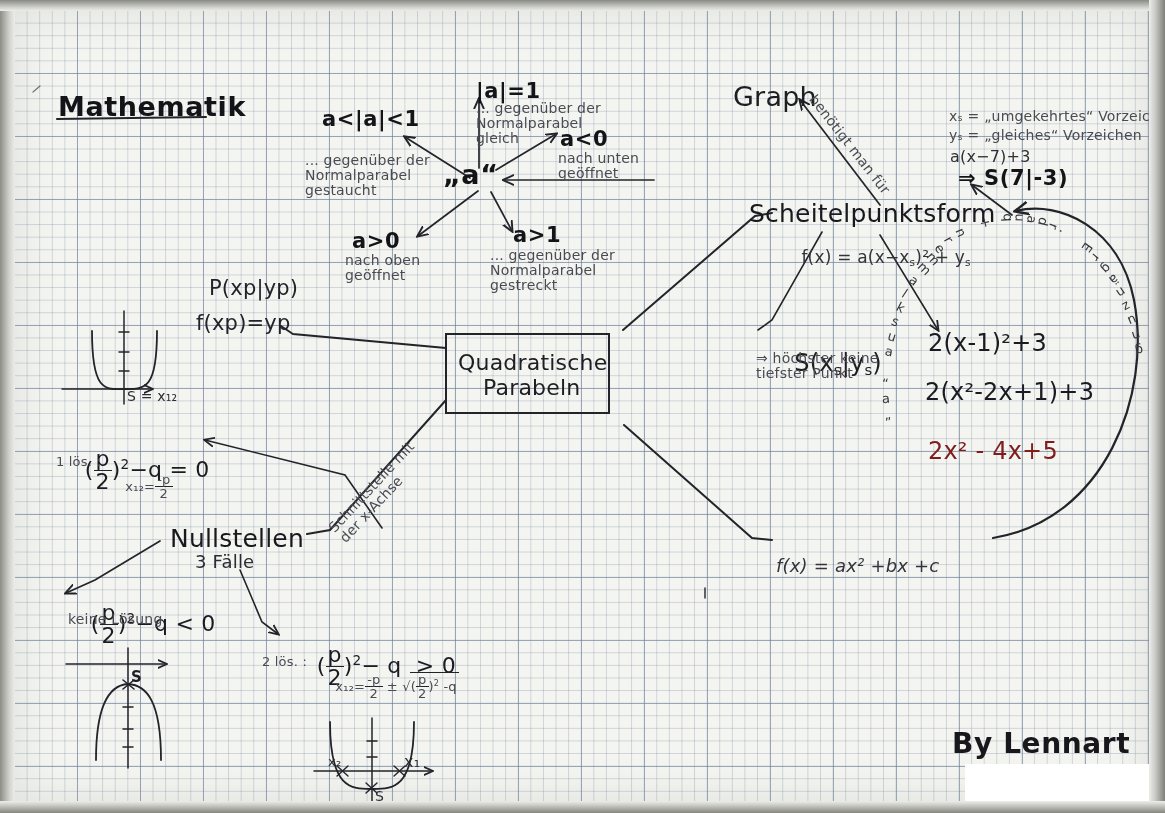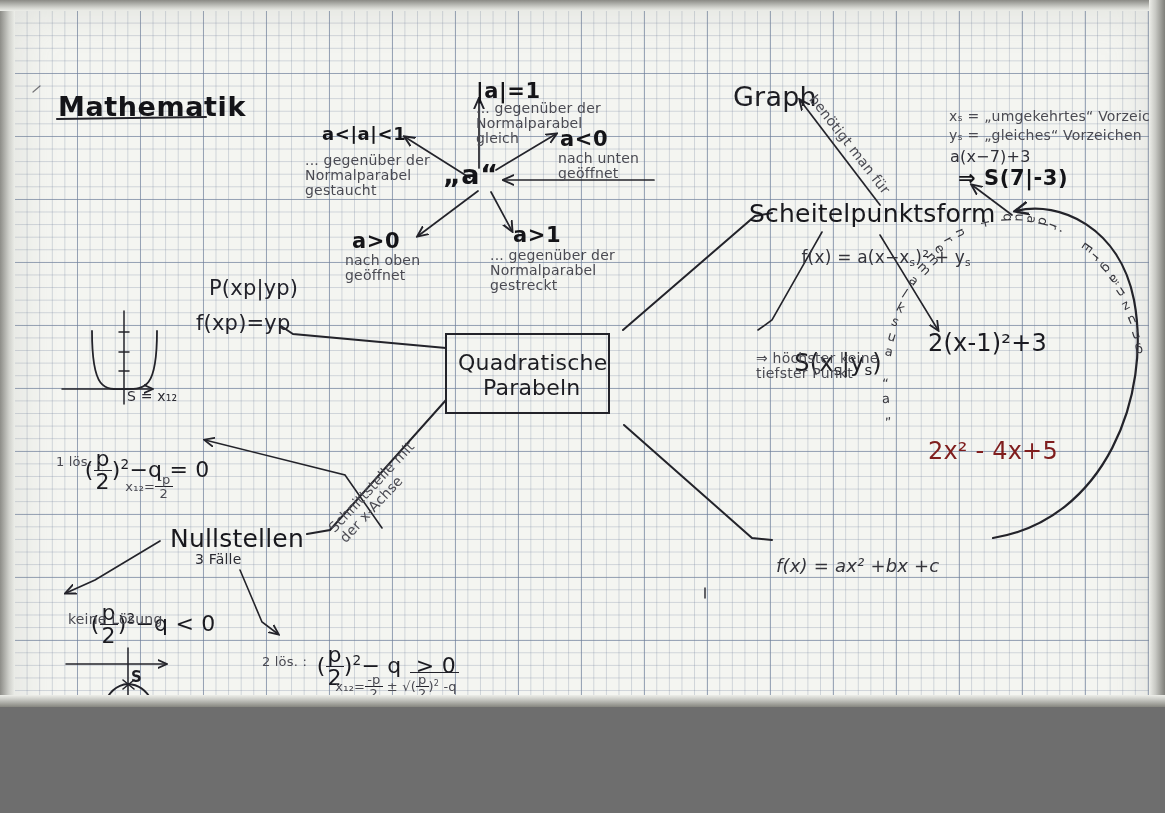--- a/index.html
+++ b/index.html
@@ -1,18 +1,18 @@
 <!DOCTYPE html>
 <html><head>
 <meta charset="utf-8">
 <style>
   html,body{margin:0;padding:0;background:#6e6e6e;}
   body{font-family:"DejaVu Sans",sans-serif;}
   #sheet{
-    position:relative;width:1165px;height:707px;overflow:hidden;
+    position:relative;width:1165px;height:813px;overflow:hidden;
     background:#f2f3ef;
   }
   
   #grid{
     position:absolute;left:14px;top:10px;width:1136px;height:792px;
     background-color:#f4f5f1;
     background-image:
       linear-gradient(to right, rgba(120,135,160,.30) 1px, transparent 1px),
       linear-gradient(to bottom, rgba(120,135,160,.30) 1px, transparent 1px),
       linear-gradient(to right, rgba(95,115,145,.55) 1px, transparent 1px),
@@ -139,21 +139,21 @@
 
   <div class="hw xbold" style="left:476px;top:80px;font-size:21px;">|a|=1</div>
   <div class="hw thin" style="left:476px;top:101px;font-size:14px;">... gegenüber der
 Normalparabel
 gleich</div>
 
   <div class="hw xbold" style="left:560px;top:128px;font-size:21px;">a&lt;0</div>
   <div class="hw thin" style="left:558px;top:151px;font-size:14px;">nach unten
 geöffnet</div>
 
-  <div class="hw xbold" style="left:322px;top:124px;font-size:18px;">a&lt;|a|&lt;1</div>
+  <div class="hw xbold" style="left:322px;top:108px;font-size:21px;">a&lt;|a|&lt;1</div>
   <div class="hw thin" style="left:305px;top:153px;font-size:14px;">... gegenüber der
 Normalparabel
 gestaucht</div>
 
   <div class="hw xbold" style="left:352px;top:230px;font-size:21px;">a&gt;0</div>
   <div class="hw thin" style="left:345px;top:253px;font-size:14px;">nach oben
 geöffnet</div>
 
   <div class="hw xbold" style="left:513px;top:224px;font-size:21px;">a&gt;1</div>
   <div class="hw thin" style="left:490px;top:248px;font-size:14px;">... gegenüber der
@@ -179,20 +179,21 @@
   </div>
   <div class="hw thin" style="left:756px;top:351px;font-size:14px;">⇒ höchster keine
 tiefster Punkt</div>
 
   <div class="hw thin" style="left:949px;top:109px;font-size:14px;">xₛ = „umgekehrtes“ Vorzeichen</div>
   <div class="hw thin" style="left:949px;top:128px;font-size:14px;">yₛ = „gleiches“ Vorzeichen</div>
   <div class="hw thin" style="left:950px;top:148px;font-size:16px;color:#2f2f37;">a(x−7)+3</div>
   <div class="hw xbold" style="left:958px;top:167px;font-size:21px;">⇒ S(7|-3)</div>
 
   <div class="hw" style="left:928px;top:331px;font-size:24px;color:#1a1a20;">2(x-1)²+3</div>
+  <div class="hw" style="left:925px;top:380px;font-size:24px;color:#1a1a20;">2(x²-2x+1)+3</div>
   <div class="hw" style="left:928px;top:420px;font-size:24px;color:#7f1d1d;margin-top:19px;">2x² - 4x+5</div>
 
   <div class="curvetext" id="curvelabel">
       <span style="left: 883.945px; top: 407.173px; transform: rotate(-10deg);">„</span>
       <span style="left: 882.413px; top: 391.491px; transform: rotate(-4.60606deg);">a</span>
       <span style="left: 882.012px; top: 375.69px; transform: rotate(0.787879deg);">“</span>
       <span style="left: 882.744px; top: 359.909px; transform: rotate(6.18182deg);"> </span>
       <span style="left: 884.603px; top: 344.289px; transform: rotate(11.5758deg);">a</span>
       <span style="left: 887.573px; top: 328.967px; transform: rotate(16.9697deg);">u</span>
       <span style="left: 891.627px; top: 314.079px; transform: rotate(22.3636deg);">s</span>
@@ -221,21 +222,21 @@
       <span style="left: 1116.64px; top: 285.089px; transform: rotate(146.424deg);">n</span>
       <span style="left: 1122.83px; top: 298.658px; transform: rotate(151.818deg);">z</span>
       <span style="left: 1128.01px; top: 312.93px; transform: rotate(157.212deg);">u</span>
       <span style="left: 1132.15px; top: 327.778px; transform: rotate(162.606deg);">n</span>
       <span style="left: 1135.2px; top: 343.071px; transform: rotate(168deg);">g</span>
     </div>
 
   <div class="hw thin" style="left:776px;top:556px;font-size:18px;color:#33333a;font-style:italic;">f(x) = ax² +bx +c</div>
 
   <div class="hw" style="left:170px;top:525px;font-size:25px;color:#18181d;">Nullstellen</div>
-  <div class="hw" style="left:195px;top:552px;font-size:14px;color:#2b2b33;text-align:right;">3 Fälle</div>
+  <div class="hw" style="left:195px;top:552px;font-size:18px;color:#2b2b33;text-align:right;">3 Fälle</div>
   <div class="hw thin rot" style="left:326px;top:525px;font-size:14px;transform:rotate(-47deg);">Schnittstelle mit
 der x-Achse</div>
 
   <div class="hw" style="left:56px;top:424px;font-size:22px;color:#1a1a20;">
     <span>(</span><span class="frac"><span class="n">p</span><span class="d">2</span></span><span>)</span><sup>2</sup><span>−q = 0</span>
   </div>
   <div class="hw thin" style="left:56px;top:455px;font-size:13px;">1 lös. :</div>
   <div class="hw thin" style="left:108px;top:459px;font-size:13px;">
     <span>x₁₂=</span><span class="frac"><span class="n">-p</span><span class="d">2</span></span>
   </div>
@@ -252,19 +253,20 @@
   <div class="hw thin" style="left:318px;top:658px;font-size:13px;">
     <span>x₁₂=</span><span class="frac"><span class="n">-p</span><span class="d">2</span></span><span> ± </span><span>√</span><span class="sqrt">(<span class="frac"><span class="n">p</span><span class="d">2</span></span>)<sup>2</sup> -q</span>
   </div>
 
   <div class="hw" style="left:127px;top:389px;font-size:14px;color:#2b2b33;">S = x₁₂</div>
   <div class="hw bold" style="left:131px;top:669px;font-size:15px;">S</div>
   <div class="hw" style="left:328px;top:755px;font-size:13px;color:#2b2b33;">x₂</div>
   <div class="hw" style="left:404px;top:753px;font-size:16px;color:#2b2b33;">x₁</div>
   <div class="hw" style="left:375px;top:789px;font-size:14px;color:#2b2b33;">S</div>
 
+  <div class="hw xbold" style="left:952px;top:729px;font-size:28px;color:#17171c;">By Lennart</div>
   <div id="redact"></div>
 
   <div id="edgeL"></div>
   <div id="edgeT"></div>
   <div id="edgeR"></div>
   <div id="edgeB"></div>
 </div>
 
 </body></html>

